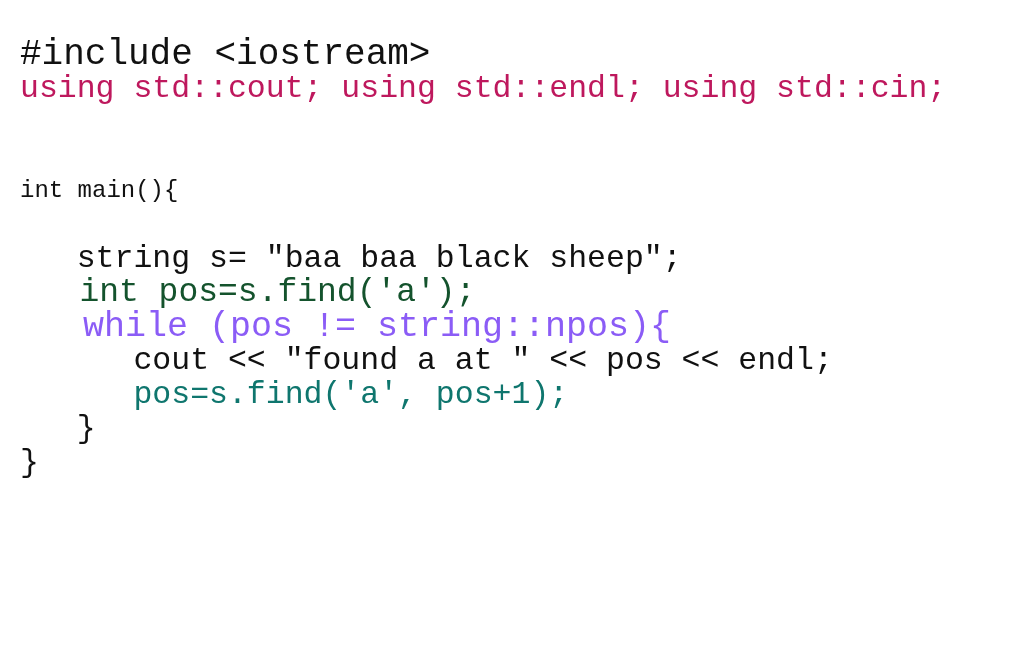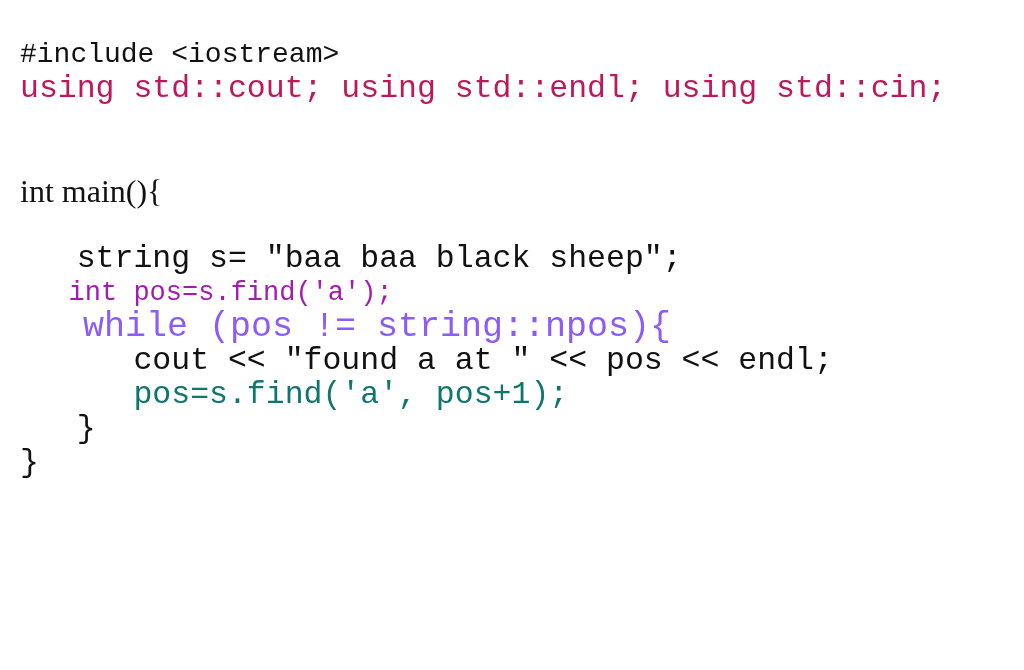--- a/index.html
+++ b/index.html
@@ -36,26 +36,26 @@
   }
   .code-line.blank {
     height: 34px;
   }
 </style>
 </head>
 <body style="background: rgb(255, 255, 255);">
 
 <div id="code-listing" style="background: rgb(255, 255, 255); padding: 38px 0px 0px 20px;">
 
-    <div class="code-line" style="color: rgb(17, 17, 17); font-size: 28px; line-height: 34px; height: 34px;">#include &lt;iostream&gt;</div>
+    <div class="code-line" style="color: rgb(17, 17, 17); font-size: 36px; line-height: 34px; height: 34px;">#include &lt;iostream&gt;</div>
     <div class="code-line" style="color: #be185d; font-size: 31.5px; line-height: 34px; height: 34px;">using std::cout; using std::endl; using std::cin;</div>
     <div class="code-line blank" style="color: rgb(17, 17, 17); font-size: 31.5px; line-height: 34px; height: 34px;"></div>
     <div class="code-line blank" style="color: rgb(17, 17, 17); font-size: 31.5px; line-height: 34px; height: 34px;"></div>
-    <div class="code-line" style="color: rgb(17, 17, 17); font-size: 32px; line-height: 34px; height: 34px; font-family: Liberation Serif, serif;">int main(){</div>
+    <div class="code-line" style="color: rgb(17, 17, 17); font-size: 24px; line-height: 34px; height: 34px;">int main(){</div>
     <div class="code-line blank" style="color: rgb(17, 17, 17); font-size: 31.5px; line-height: 34px; height: 34px;"></div>
     <div class="code-line" style="color: rgb(17, 17, 17); font-size: 31.5px; line-height: 34px; height: 34px;">   string s= "baa baa black sheep";</div>
-    <div class="code-line" style="color: #a21caf; font-size: 27px; line-height: 34px; height: 34px;">   int pos=s.find('a');</div>
+    <div class="code-line" style="color: #14532d; font-size: 33px; line-height: 34px; height: 34px;">   int pos=s.find('a');</div>
     <div class="code-line" style="color: #8b5cf6; font-size: 35px; line-height: 34px; height: 34px;">   while (pos != string::npos){</div>
     <div class="code-line" style="color: rgb(17, 17, 17); font-size: 31.5px; line-height: 34px; height: 34px;">      cout &lt;&lt; "found a at " &lt;&lt; pos &lt;&lt; endl;</div>
     <div class="code-line" style="color: #0f766e; font-size: 31.5px; line-height: 34px; height: 34px;">      pos=s.find('a', pos+1);</div>
     <div class="code-line" style="color: rgb(17, 17, 17); font-size: 31.5px; line-height: 34px; height: 34px;">   }</div>
     <div class="code-line" style="color: rgb(17, 17, 17); font-size: 31.5px; line-height: 34px; height: 34px;">}</div>
   </div>
 
 </body></html>

